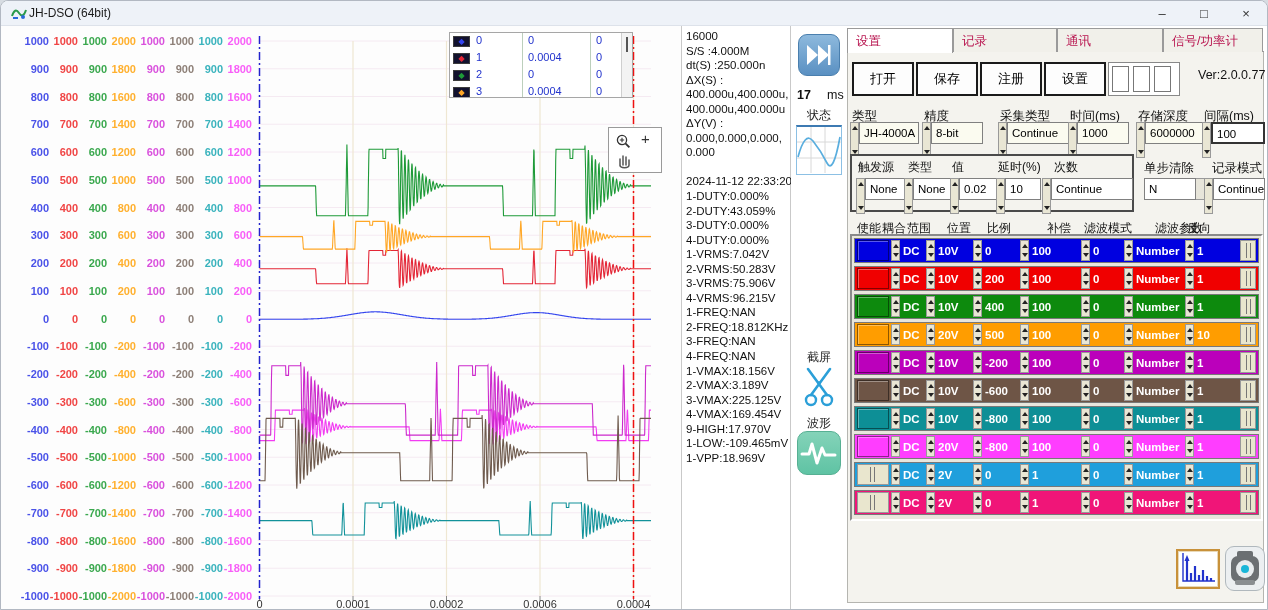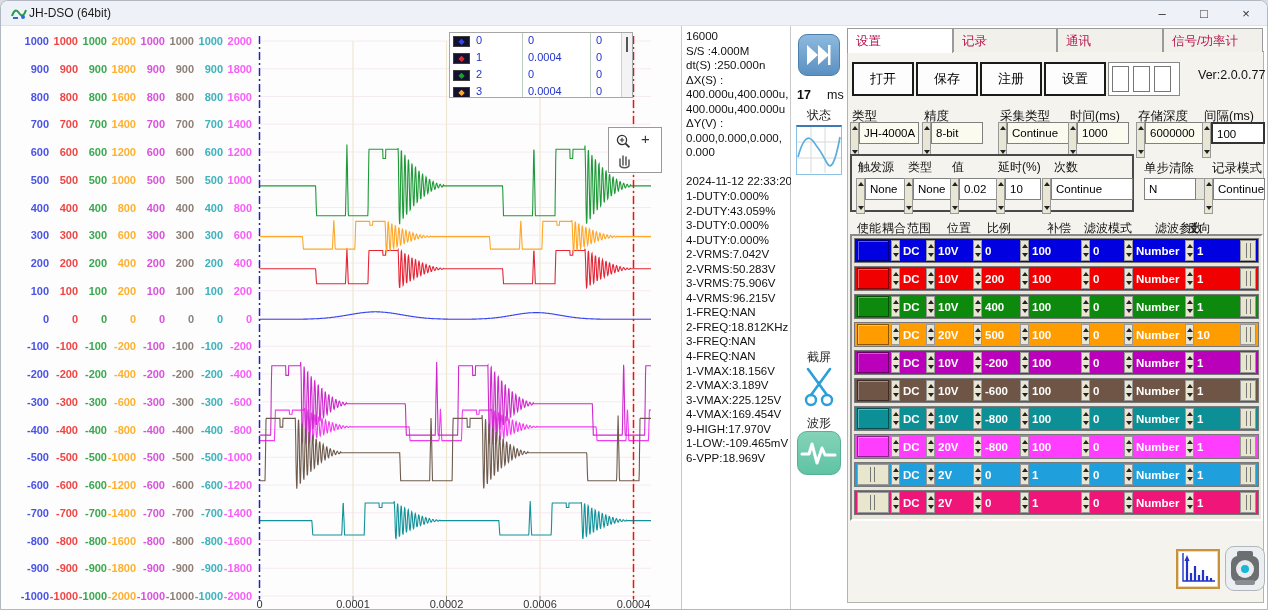--- a/index.html
+++ b/index.html
@@ -382,35 +382,35 @@
       <div class="iline">400.000u,400.000u</div>
       <div class="iline">ΔY(V) :</div>
       <div class="iline">0.000,0.000,0.000,</div>
       <div class="iline">0.000</div>
       <div class="iline">&nbsp;</div>
       <div class="iline">2024-11-12 22:33:20</div>
       <div class="iline">1-DUTY:0.000%</div>
       <div class="iline">2-DUTY:43.059%</div>
       <div class="iline">3-DUTY:0.000%</div>
       <div class="iline">4-DUTY:0.000%</div>
-      <div class="iline">2-VRMS:7.042V</div>
+      <div class="iline">1-VRMS:7.042V</div>
       <div class="iline">2-VRMS:50.283V</div>
       <div class="iline">3-VRMS:75.906V</div>
       <div class="iline">4-VRMS:96.215V</div>
       <div class="iline">1-FREQ:NAN</div>
       <div class="iline">2-FREQ:18.812KHz</div>
       <div class="iline">3-FREQ:NAN</div>
       <div class="iline">4-FREQ:NAN</div>
       <div class="iline">1-VMAX:18.156V</div>
       <div class="iline">2-VMAX:3.189V</div>
       <div class="iline">3-VMAX:225.125V</div>
       <div class="iline">4-VMAX:169.454V</div>
       <div class="iline">9-HIGH:17.970V</div>
       <div class="iline">1-LOW:-109.465mV</div>
-      <div class="iline">6-VPP:18.969V</div>
+      <div class="iline">1-VPP:18.969V</div>
     </div>
 
   <div id="tool-strip">
     <div id="ff-btn">
       <svg width="40" height="40" viewBox="0 0 40 40">
         <polygon points="8,10 19,20 8,30" fill="#fff"></polygon>
         <polygon points="19,10 30,20 19,30" fill="#fff"></polygon>
         <rect x="29" y="10" width="2.5" height="20" fill="#fff"></rect>
       </svg>
     </div>

